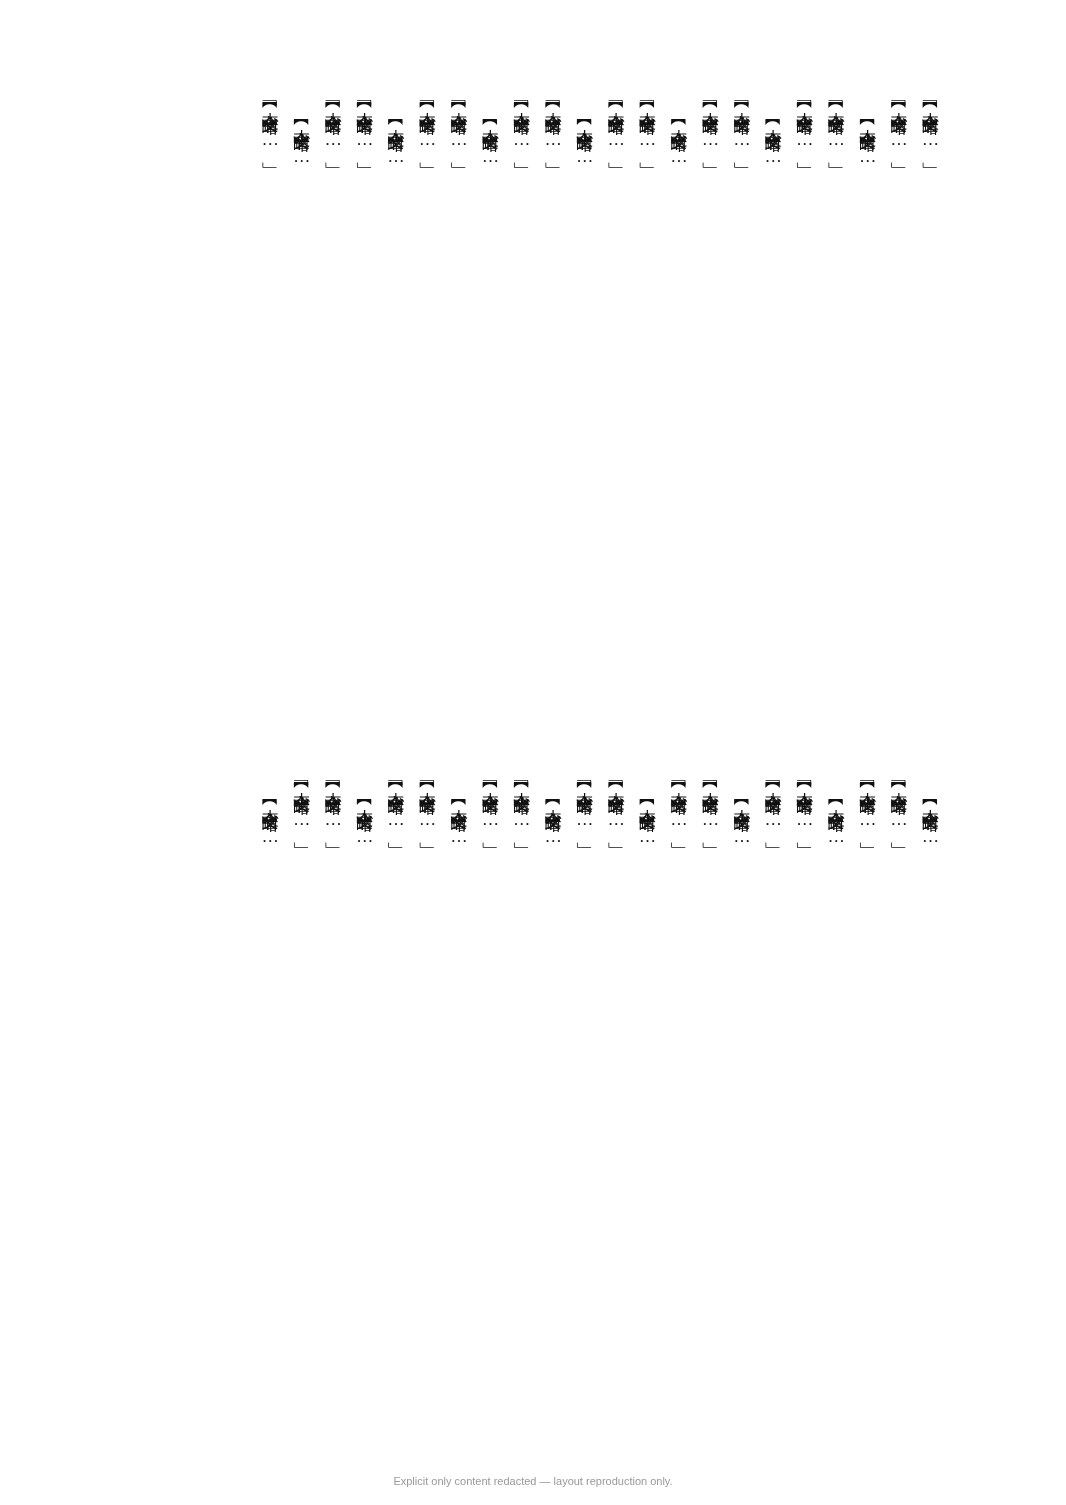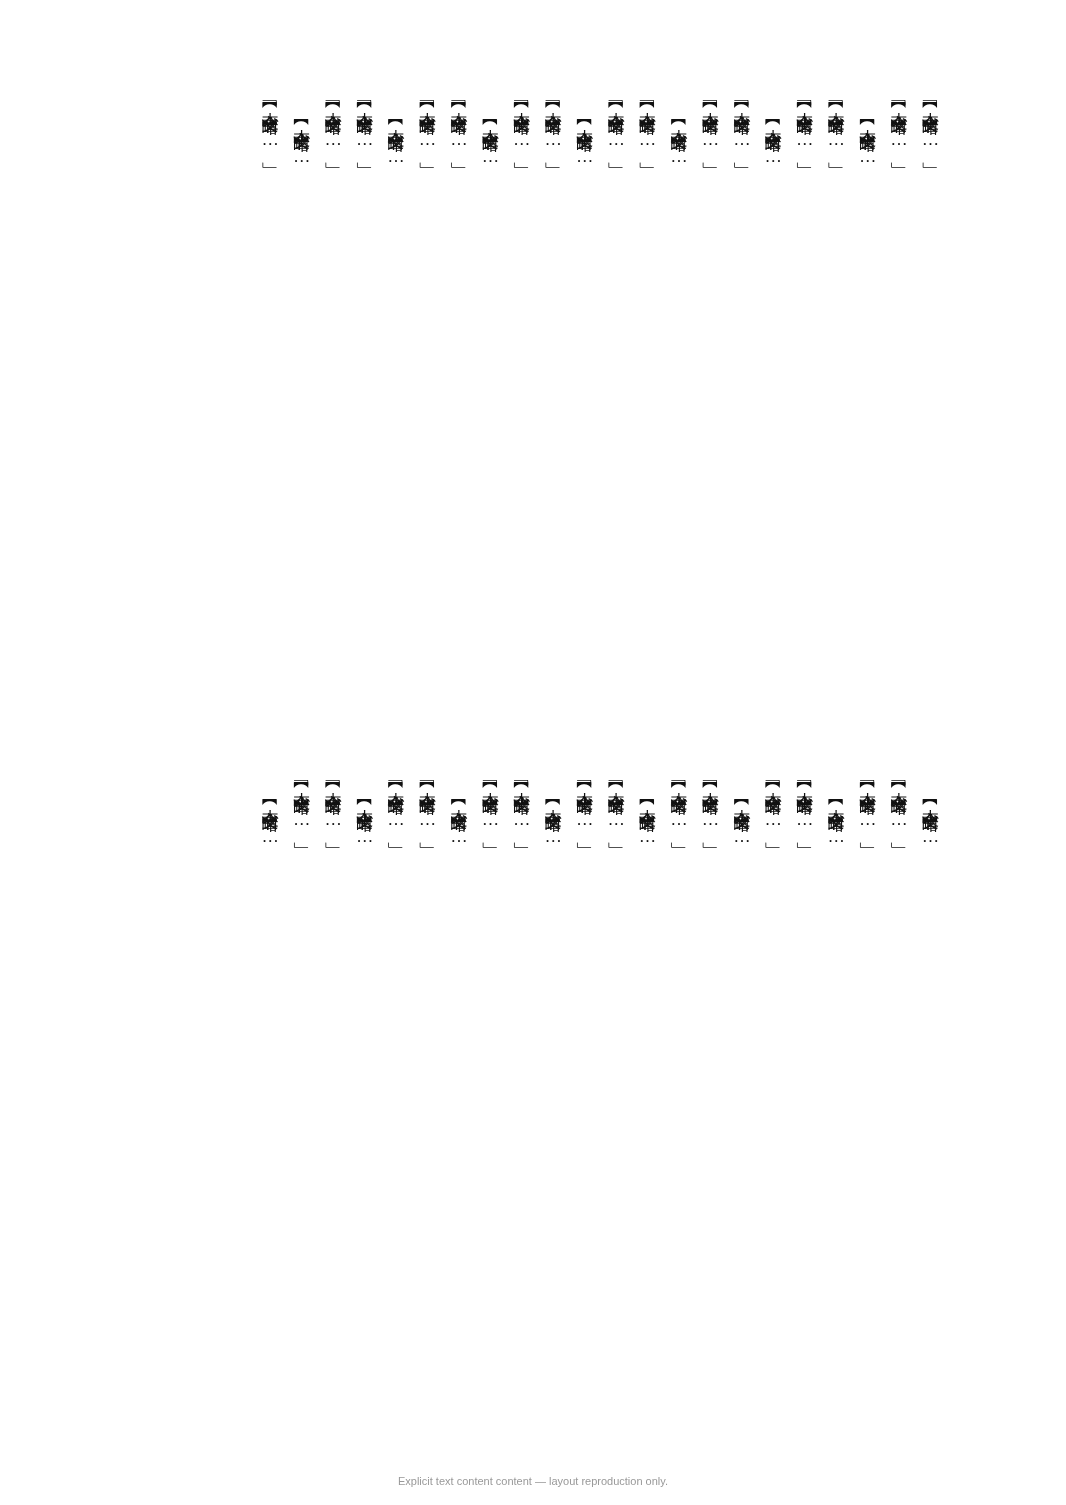--- a/index.html
+++ b/index.html
@@ -94,15 +94,15 @@
       <p class="text-line">「【本文省略】……」</p>
       <p class="text-line">　【本文省略】……</p>
       <p class="text-line">「【本文省略】……」</p>
       <p class="text-line">「【本文省略】……」</p>
       <p class="text-line">　【本文省略】……</p>
       <p class="text-line">「【本文省略】……」</p>
       <p class="text-line">「【本文省略】……」</p>
       <p class="text-line">　【本文省略】……</p>
     </div>
 
-  <div class="redaction-note">Explicit text content content — layout reproduction only.</div>
+  <div class="redaction-note">Explicit only content redacted — layout reproduction only.</div>
 
 </div>
 
 </body></html>

